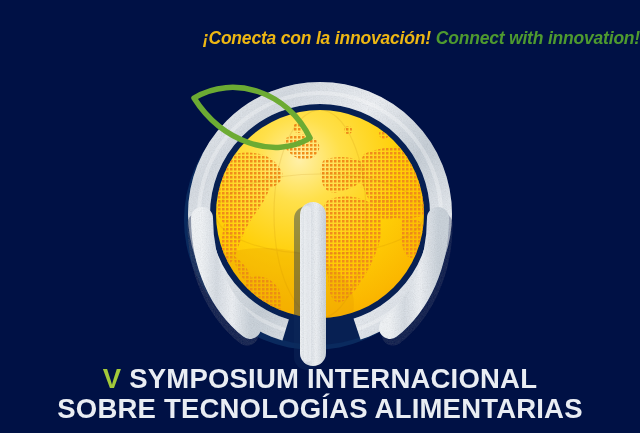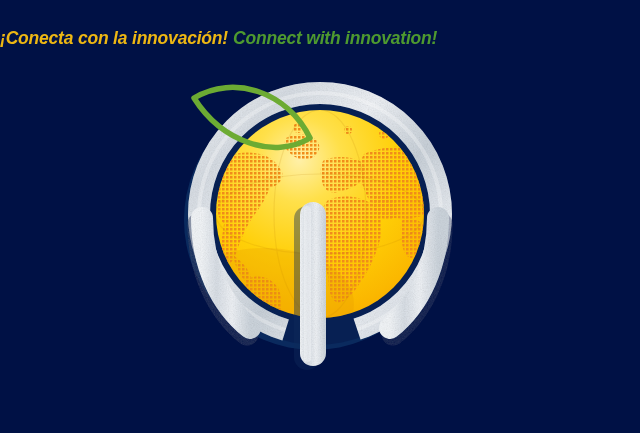--- a/index.html
+++ b/index.html
@@ -8,21 +8,21 @@
     width:640px;height:433px;
     background:#001145;
     overflow:hidden;
     font-family:"Liberation Sans", sans-serif;
   }
 
   
   .tagline{
     position:absolute;
     top:28px; left:0; right:0;
-    text-align:left;
+    text-align:right;
     font-size:17.5px;
     font-weight:bold;
     font-style:italic;
     letter-spacing:-0.2px;
     white-space:nowrap;
     z-index:60;
   }
   .tagline .es{ color:#edb713; }
   .tagline .en{ color:#4e9a2f; }
   .tagline .sp{ display:inline-block; width:5px; }
@@ -208,14 +208,21 @@
         <rect x="126" y="138" width="7" height="156" rx="3.5" fill="#ffffff" opacity="0.35"></rect>
       </g>
 
       <g>
         <path d="M16 30 C56 6 110 24 132 70 C96 92 44 74 16 30 Z" fill="none" stroke="#6cab33" stroke-width="5.5" stroke-linejoin="round"></path>
       </g>
 
     </svg>
   </div>
 
+  <div class="title-block">
+    <div class="title-line">
+      <span class="v">V</span>
+      <span>SYMPOSIUM INTERNACIONAL</span>
+    </div>
+    <div class="title-line">SOBRE TECNOLOGÍAS ALIMENTARIAS</div>
+  </div>
 
 </div>
 
 </body></html>

